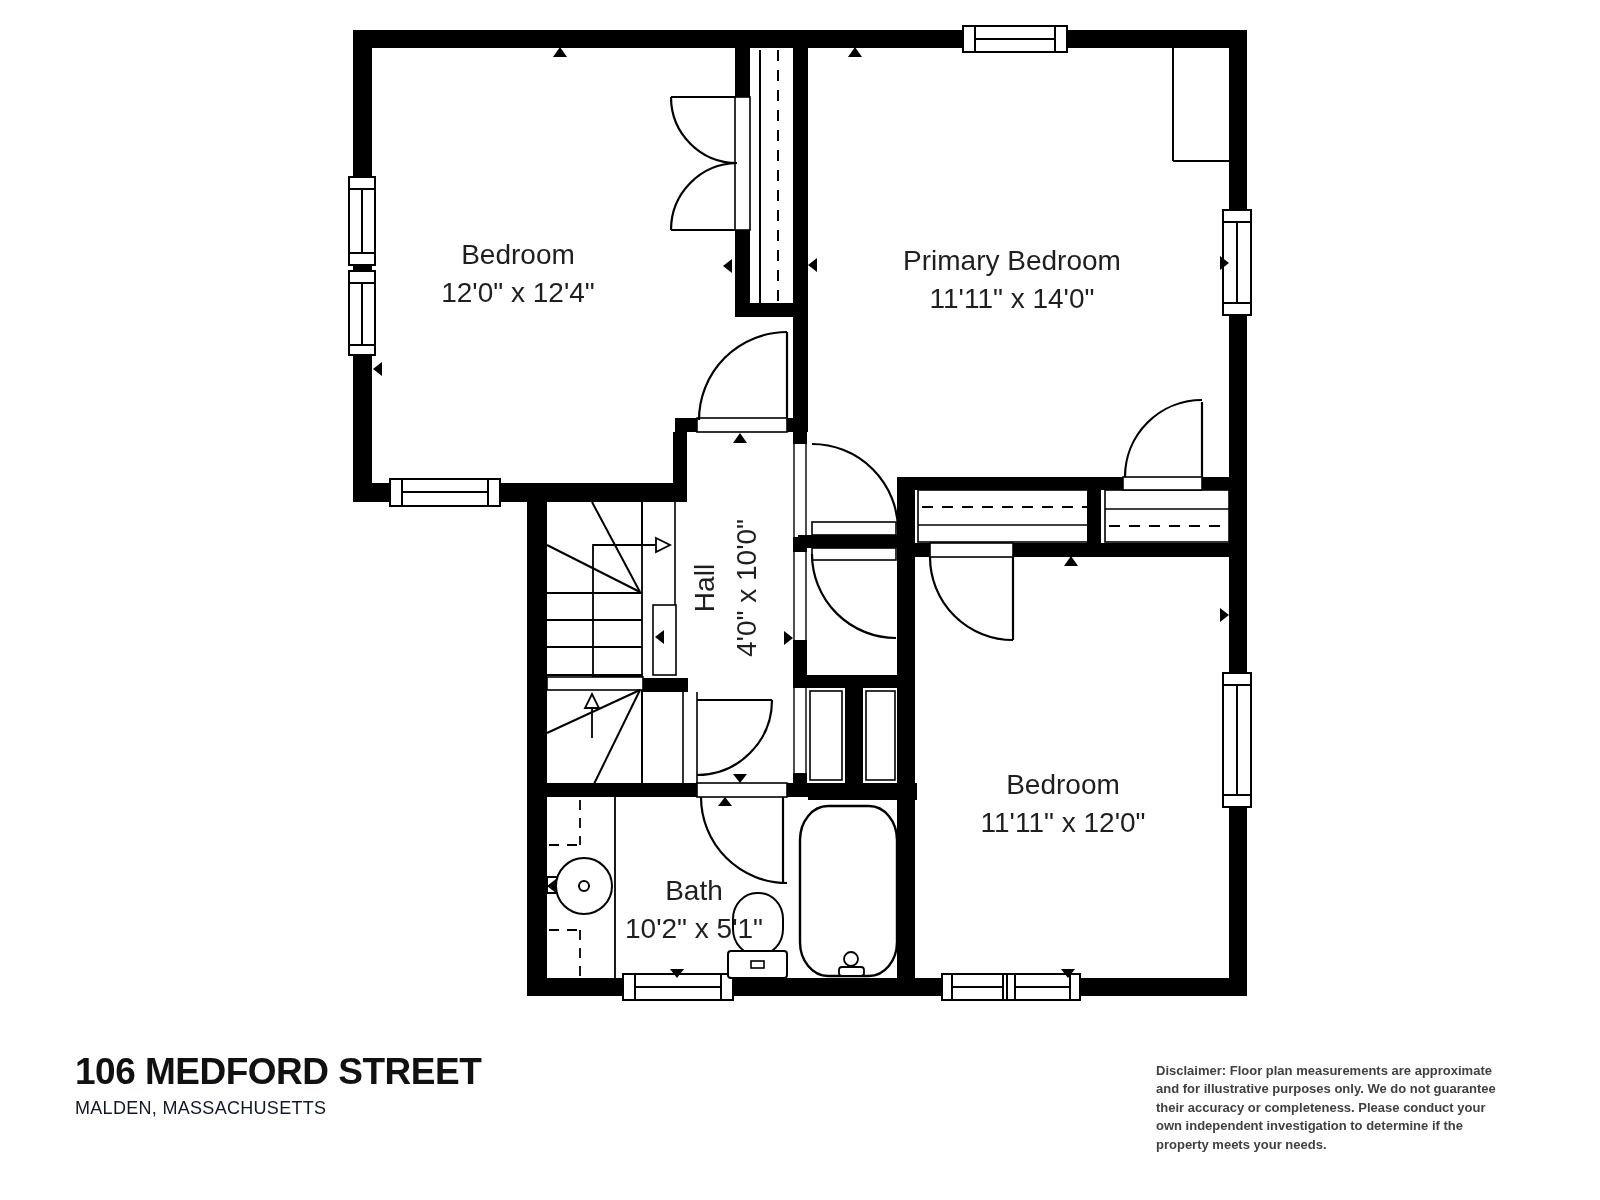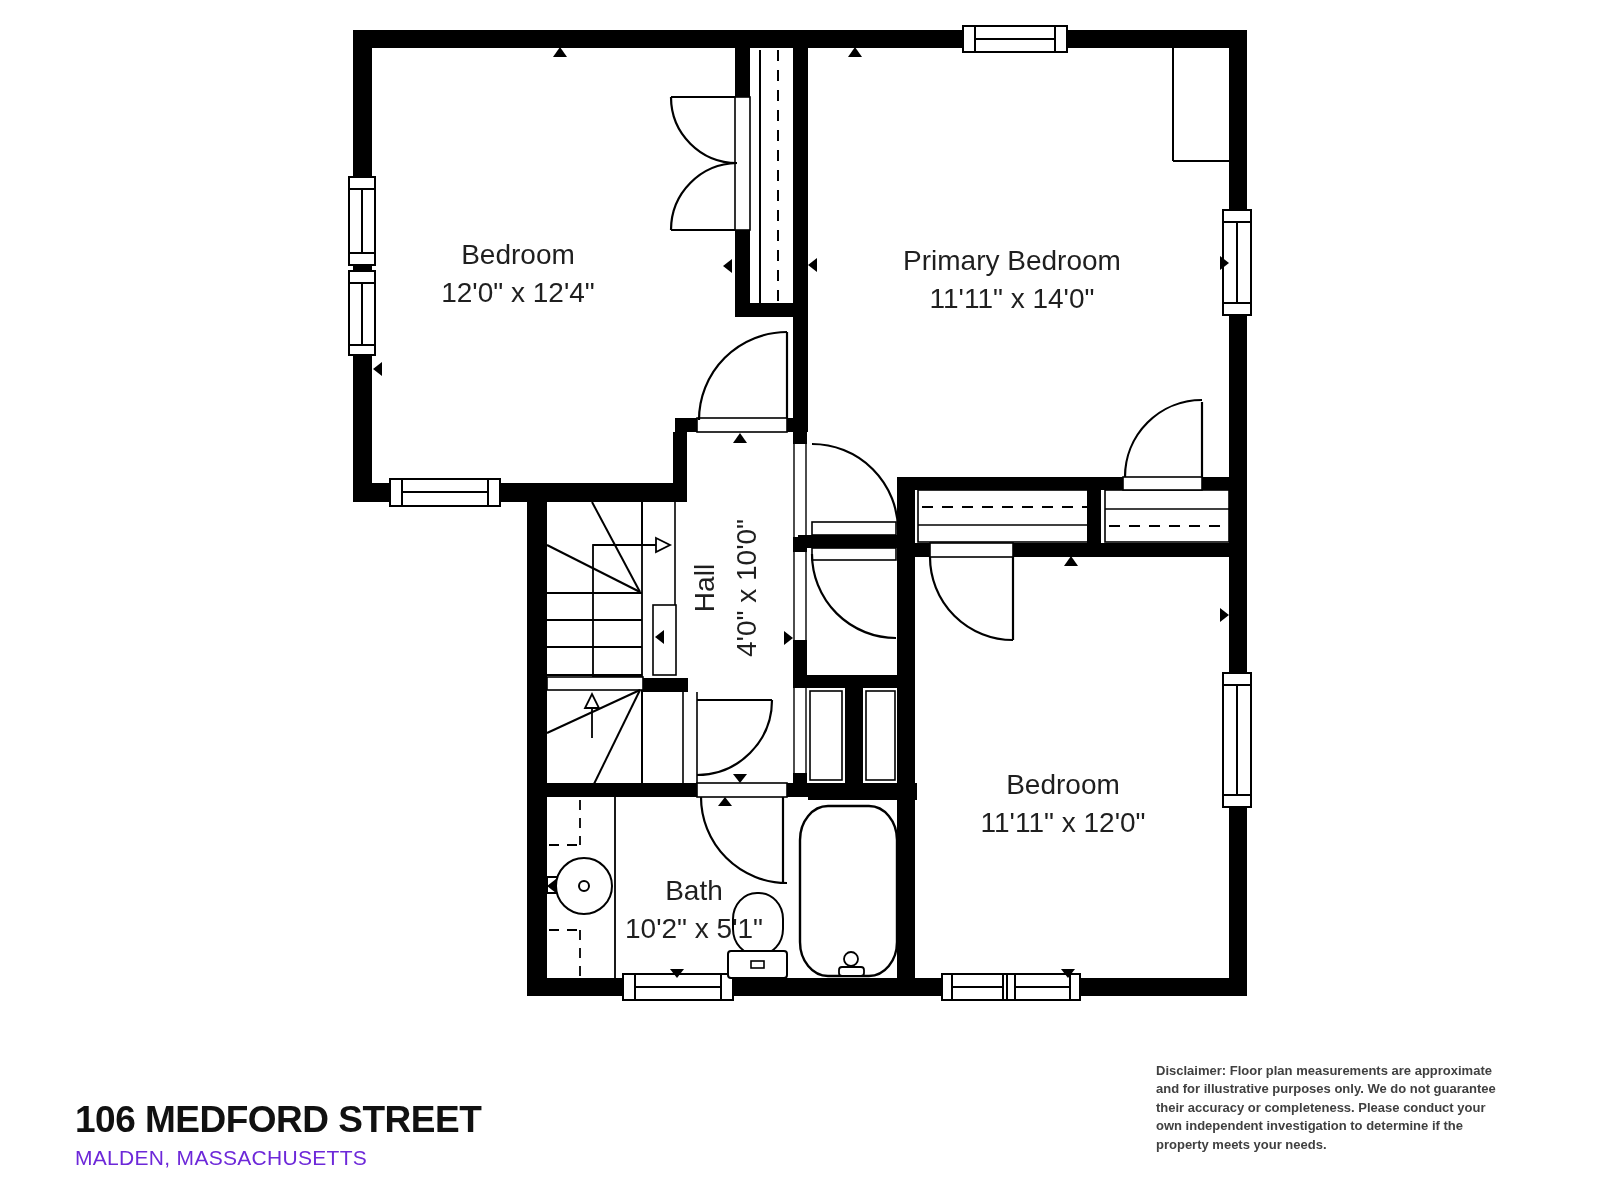--- a/index.html
+++ b/index.html
@@ -4,22 +4,22 @@
 <style>
   html,body{margin:0;padding:0;background:#ffffff;}
   #stage{position:relative;width:1600px;height:1180px;background:#ffffff;overflow:hidden;
          font-family:"Liberation Sans","DejaVu Sans",sans-serif;}
   #plan-svg{position:absolute;left:0;top:0;}
   .room-label{position:absolute;transform:translate(-50%,-50%);text-align:center;
               color:#1f1f1f;font-size:28px;line-height:38px;white-space:nowrap;}
   .room-label .dim{display:block;}
   #hall-label{transform:translate(-50%,-50%) rotate(-90deg);line-height:42px;}
   #title-block{position:absolute;left:75px;top:1052px;color:#111111;}
-  #address{font-size:37px;font-weight:bold;letter-spacing:-0.5px;line-height:40px;margin-top:48px;}
-  #city-state{font-size:21px;font-weight:400;letter-spacing:0.3px;margin-top:6px;color:#6d28d9;}
+  #address{font-size:37px;font-weight:bold;letter-spacing:-0.5px;line-height:40px;}
+  #city-state{font-size:18px;font-weight:400;letter-spacing:0.3px;margin-top:6px;color:#0f172a;}
   #disclaimer{position:absolute;left:1156px;top:1062px;width:352px;font-size:13px;
               font-weight:bold;line-height:1.42;color:#404040;}
 </style>
 </head>
 <body>
 
 <div id="stage">
 
   <svg id="plan-svg" width="1600" height="1200" viewBox="0 0 1600 1200">
 

